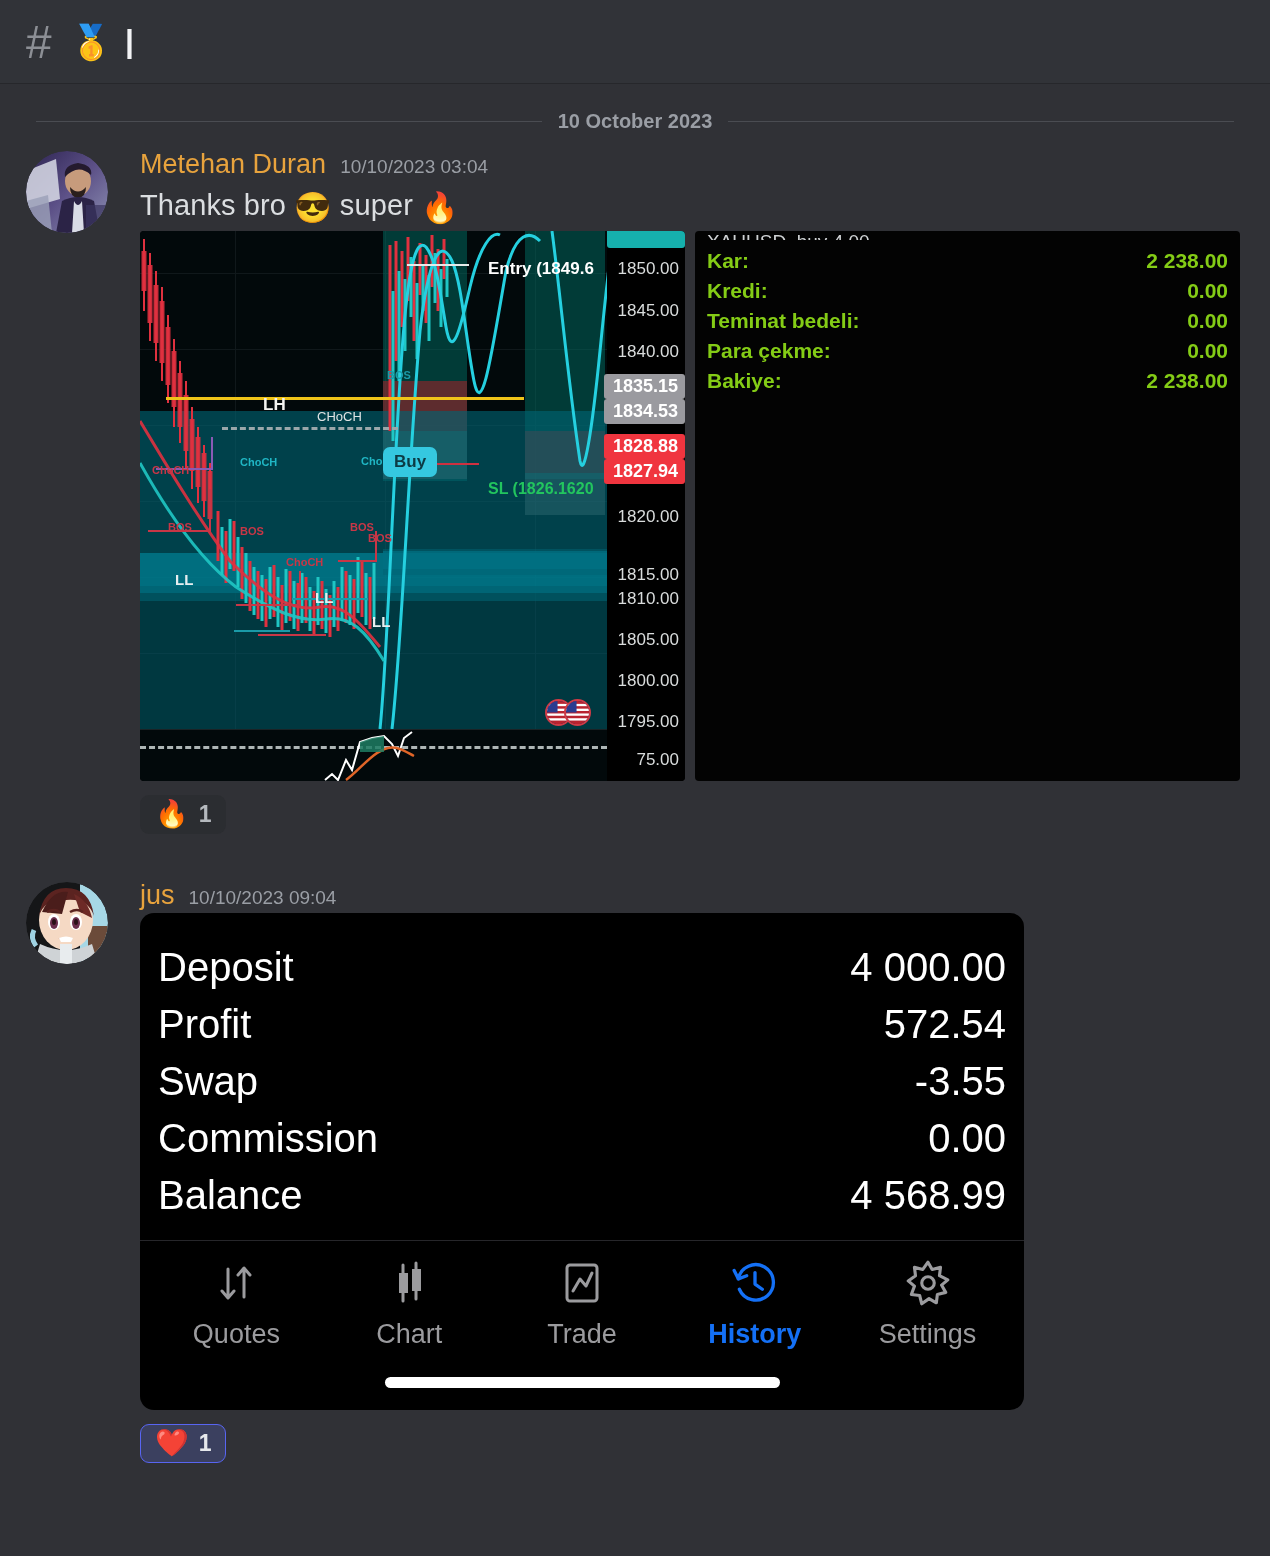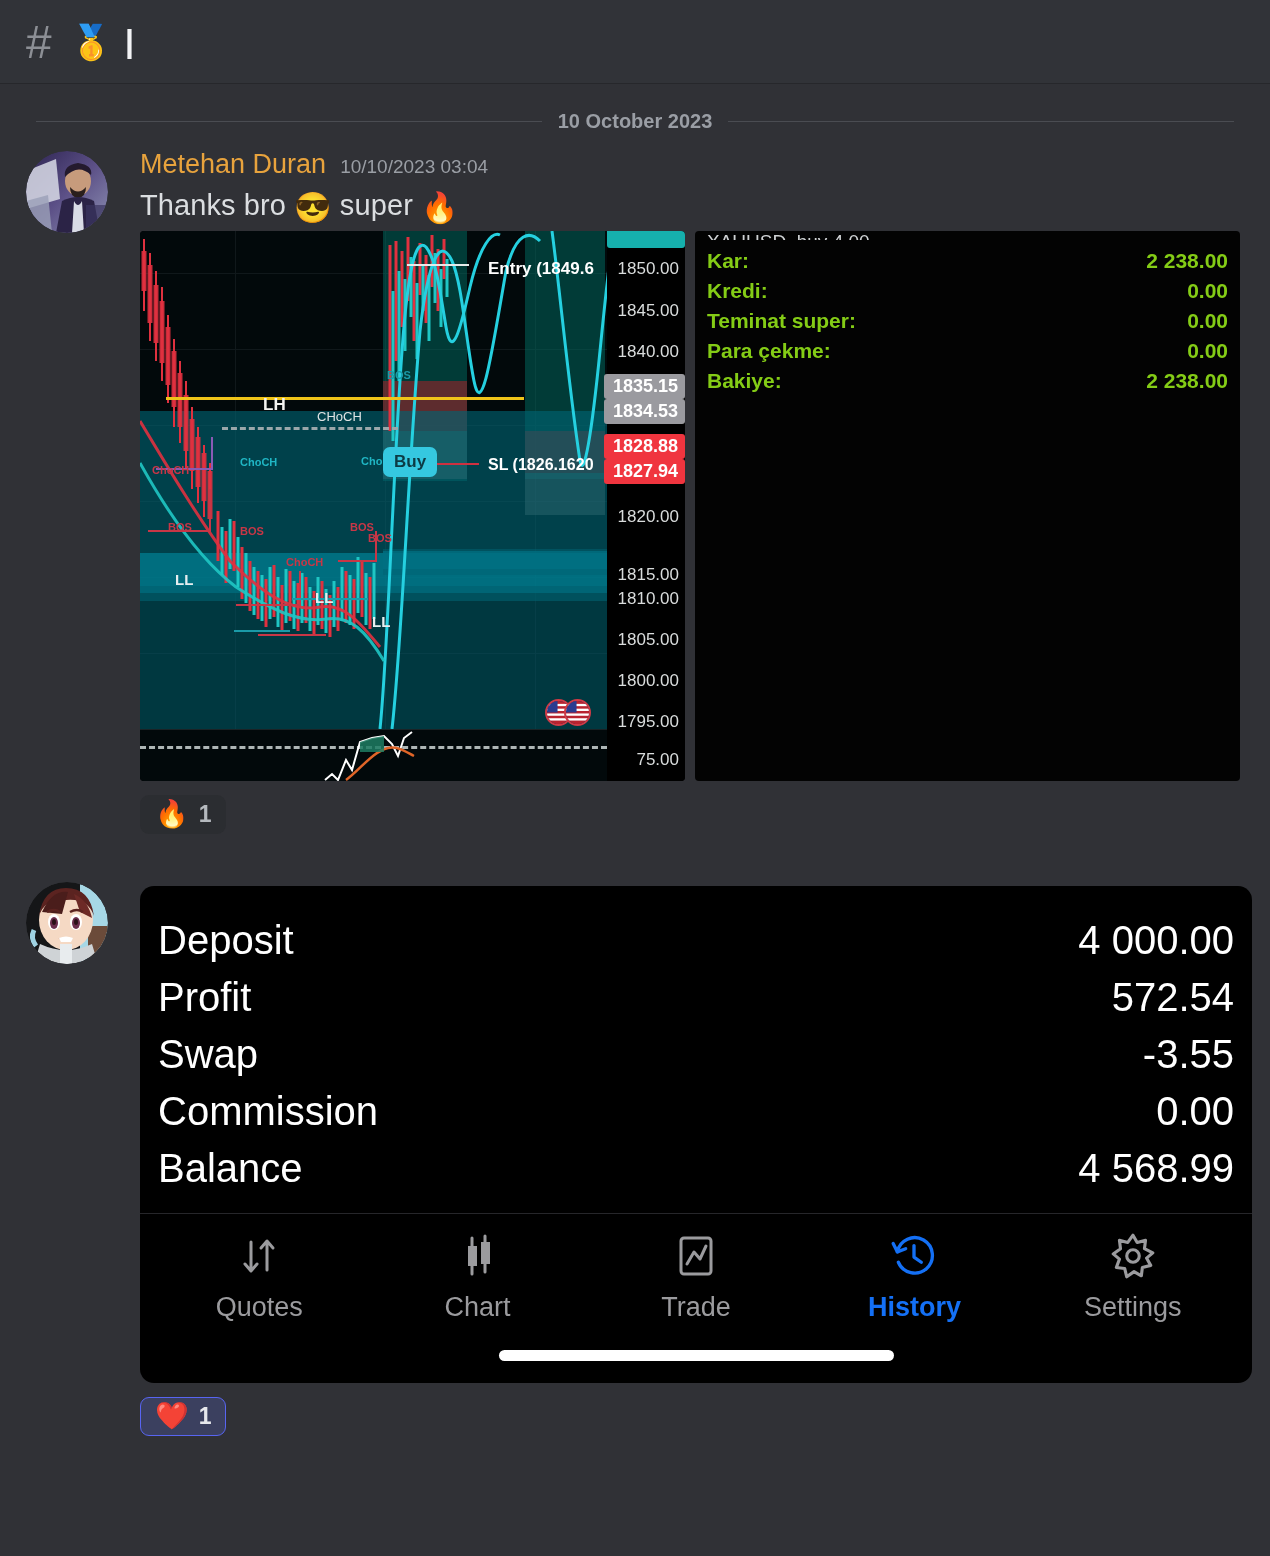--- a/index.html
+++ b/index.html
@@ -78,21 +78,21 @@
 
   .lbl { position: absolute; font-family: "Liberation Sans", sans-serif; white-space: nowrap; }
   .lbl-ll   { color: #e6eef0; font-size: 15px; font-weight: 600; }
   .lbl-lh   { color: #f3f4f2; font-size: 17px; font-weight: 600; }
   .lbl-choch-w { color: #dfe3e3; font-size: 13px; font-weight: 500; }
   .lbl-choch-r { color: #c83646; font-size: 11px; font-weight: 600; }
   .lbl-choch-t { color: #1fb6c4; font-size: 11px; font-weight: 600; }
   .lbl-bos-r { color: #c83646; font-size: 11px; font-weight: 600; }
   .lbl-bos-t { color: #1a9aa8; font-size: 11px; font-weight: 600; }
   .lbl-entry { color: #ffffff; font-size: 17px; font-weight: 700; }
-  .lbl-sl    { color: #ffffff; font-size: 16px; font-weight: 700; }
+  .lbl-sl    { color: #22c55e; font-size: 16px; font-weight: 700; margin-top: 24px; }
 
   .yellow-line { position: absolute; height: 3px; background: #f0c419; }
   .dash-line {
     position: absolute; height: 0; border-top: 3px dashed #9aa7aa;
   }
   .white-line { position: absolute; height: 2px; background: #e7eaea; }
   .red-line { position: absolute; height: 2px; background: #d03040; }
 
   .buy-tag {
     position: absolute; background: #35c8e0; color: #0c3b44;
@@ -163,21 +163,21 @@
     background: #2b2d31; border: 1px solid transparent;
     border-radius: 9px; padding: 5px 14px;
   }
   .reaction.me { background: #3b405f; border-color: #5865f2; }
   .reaction .emo { font-size: 27px; line-height: 1; }
   .reaction .cnt { font-size: 23px; color: #b5b9be; font-weight: 600; }
   .reaction.me .cnt { color: #e6e8ec; }
 
   
   .mt5-card {
-    width: 1112px; background: #000;
+    width: 884px; background: #000;
     border-radius: 14px; overflow: hidden; margin-top: 4px;
   }
   .mt5-rows { padding: 26px 18px 16px 18px; }
   .mt5-row {
     display: flex; justify-content: space-between; align-items: baseline;
     color: #ffffff; font-size: 40px; font-weight: 400;
     padding: 6px 0;
   }
   .mt5-row .val { font-weight: 400; }
   .mt5-nav {
@@ -430,21 +430,21 @@
         <div class="info-rows">
           <div class="info-row">
             <span>Kar:</span>
             <span>2 238.00</span>
           </div>
           <div class="info-row">
             <span>Kredi:</span>
             <span>0.00</span>
           </div>
           <div class="info-row">
-            <span>Teminat super:</span>
+            <span>Teminat bedeli:</span>
             <span>0.00</span>
           </div>
           <div class="info-row">
             <span>Para çekme:</span>
             <span>0.00</span>
           </div>
           <div class="info-row">
             <span>Bakiye:</span>
             <span>2 238.00</span>
           </div>
@@ -489,20 +489,24 @@
         <path d="M32 56 q8 6 15 0 q-7 4 -15 0z" fill="#b9626b"></path>
         <path d="M33 56 q7 -3 14 0 l-2 4 h-10z" fill="#fff"></path>
         <path d="M14 62 q26 12 52 0 l6 20 h-64z" fill="#cfd3d6"></path>
         <rect x="34" y="62" width="12" height="20" fill="#e8ecee"></rect>
         <path d="M8 48 q-4 8 2 16" stroke="#9fd2e2" stroke-width="5" fill="none"></path>
       </g>
     </svg>
   </div>
 
   <div class="msg-body">
+    <div class="msg-head">
+      <span class="author">jus</span>
+      <span class="timestamp">10/10/2023 09:04</span>
+    </div>
 
     <div class="mt5-card">
       <div class="mt5-rows">
         <div class="mt5-row">
           <span class="lab">Deposit</span>
           <span class="val">4 000.00</span>
         </div>
         <div class="mt5-row">
           <span class="lab">Profit</span>
           <span class="val">572.54</span>

